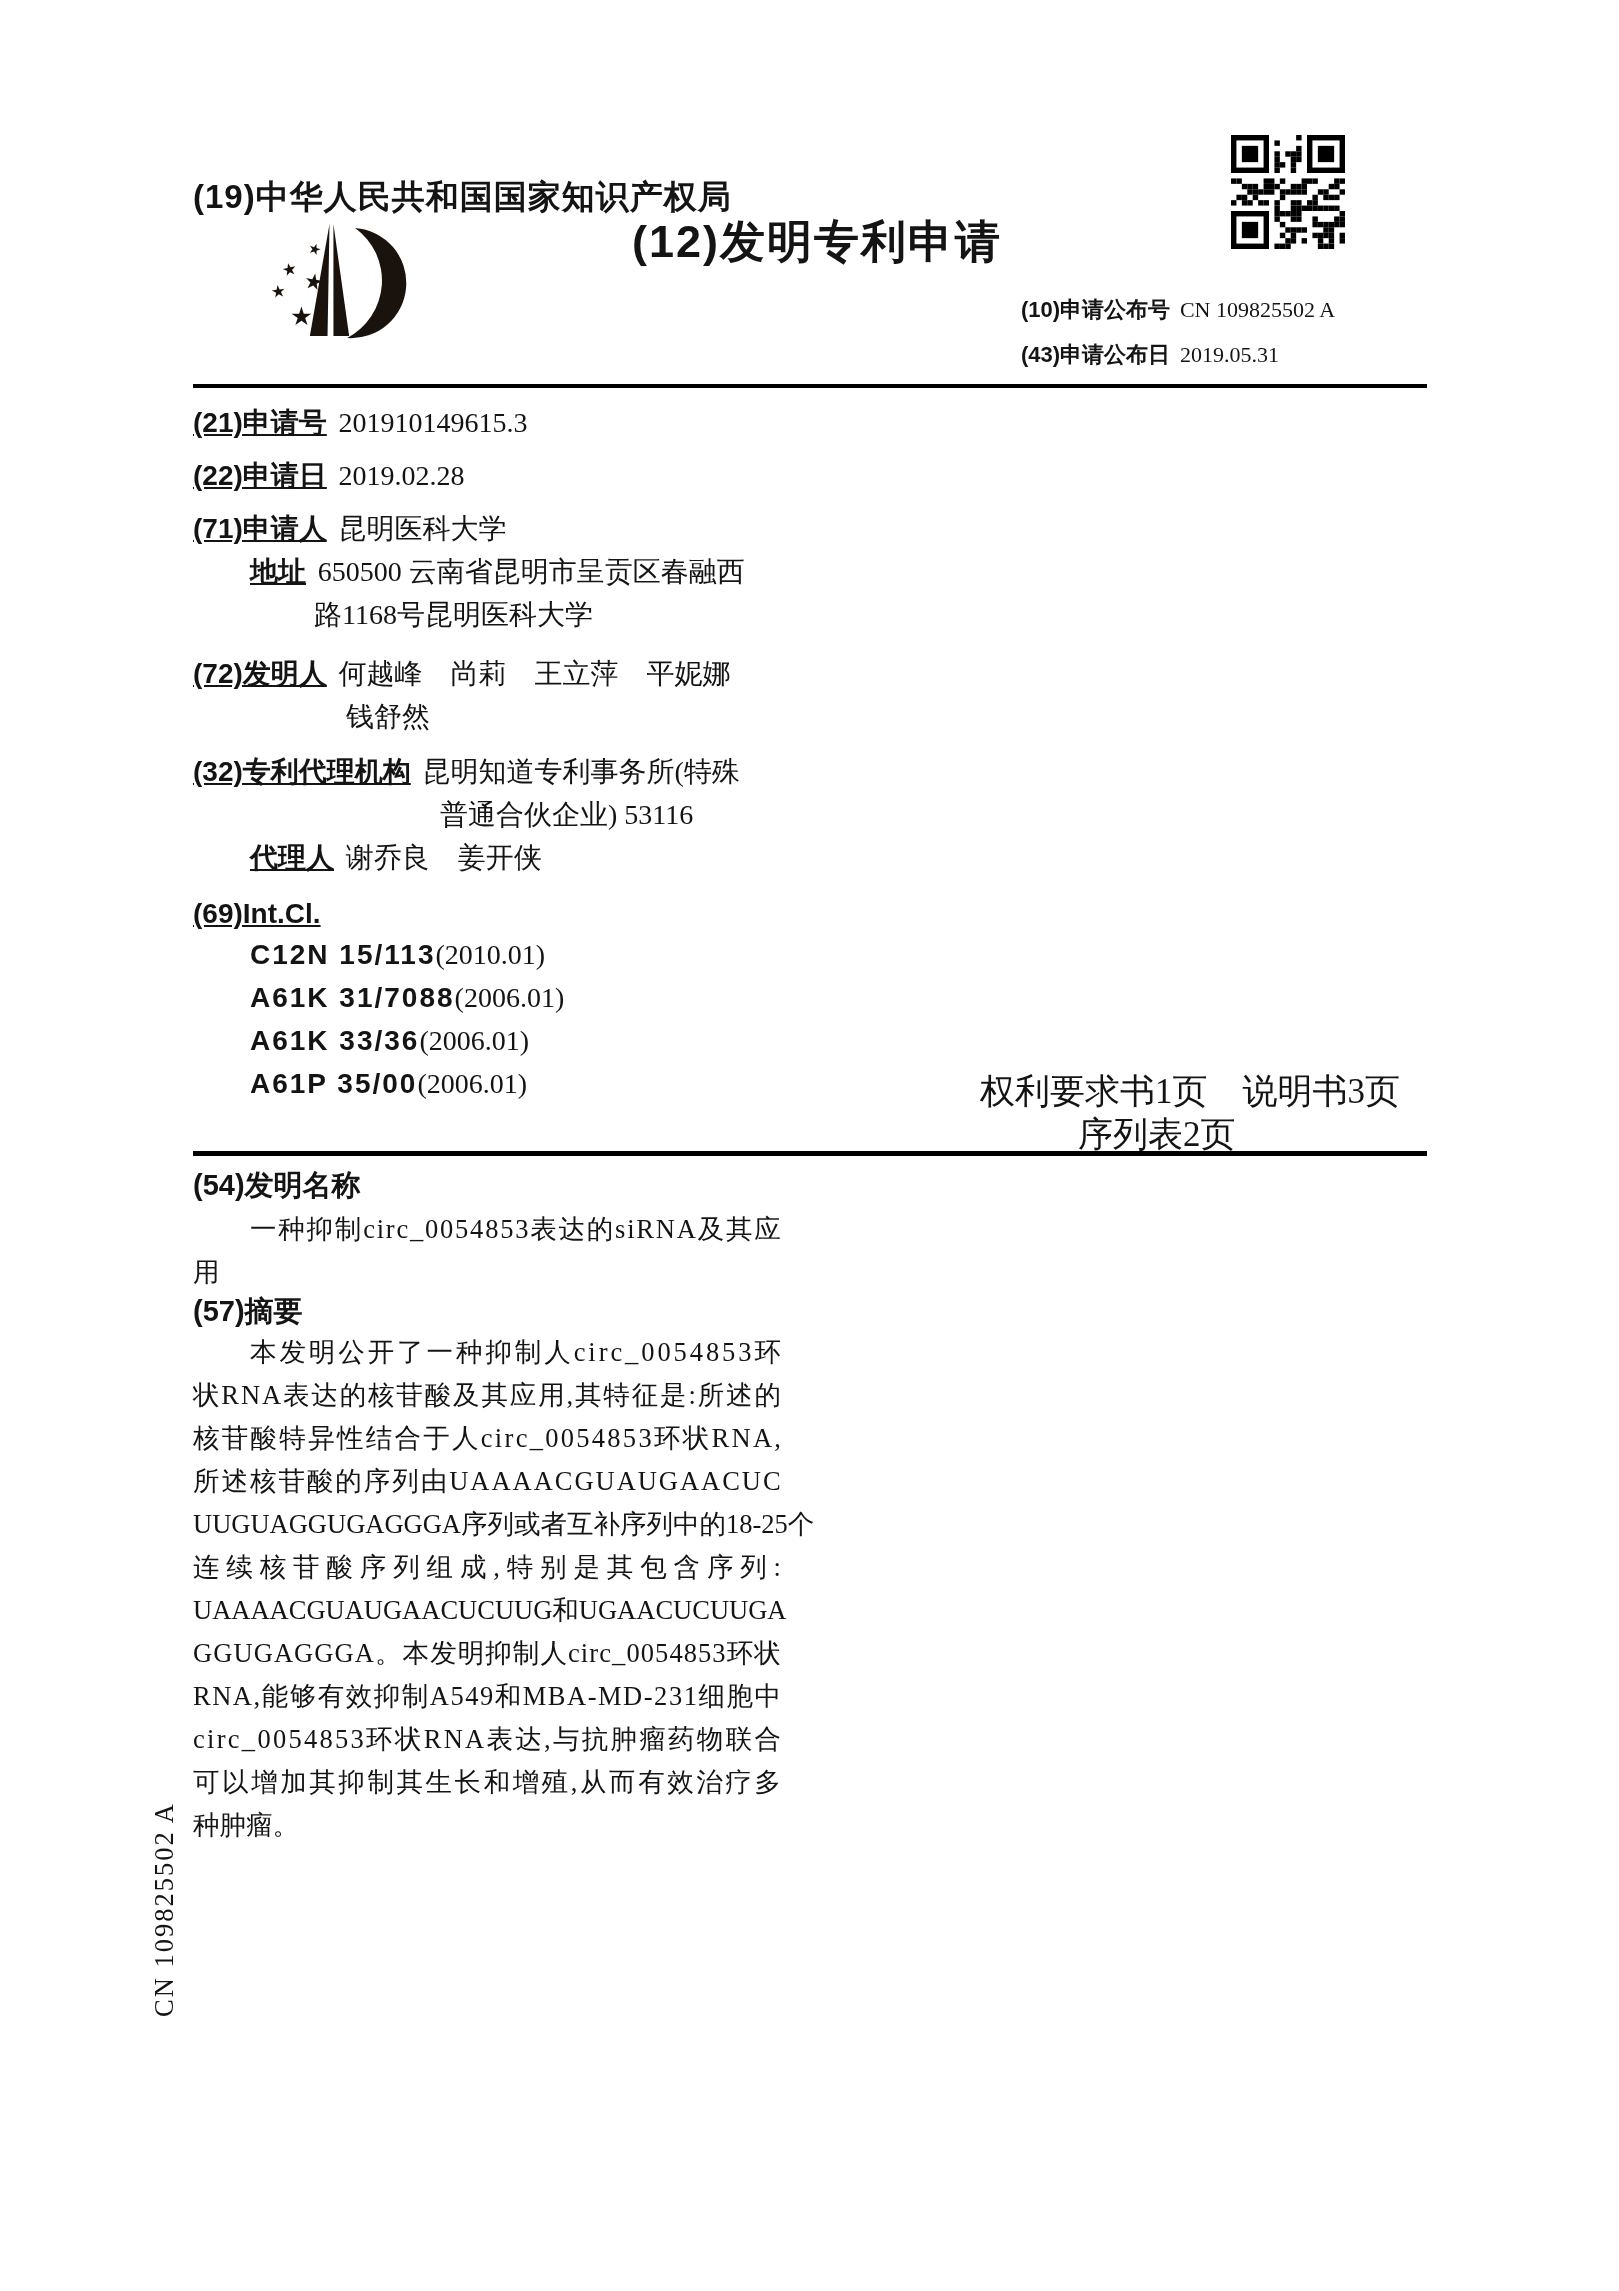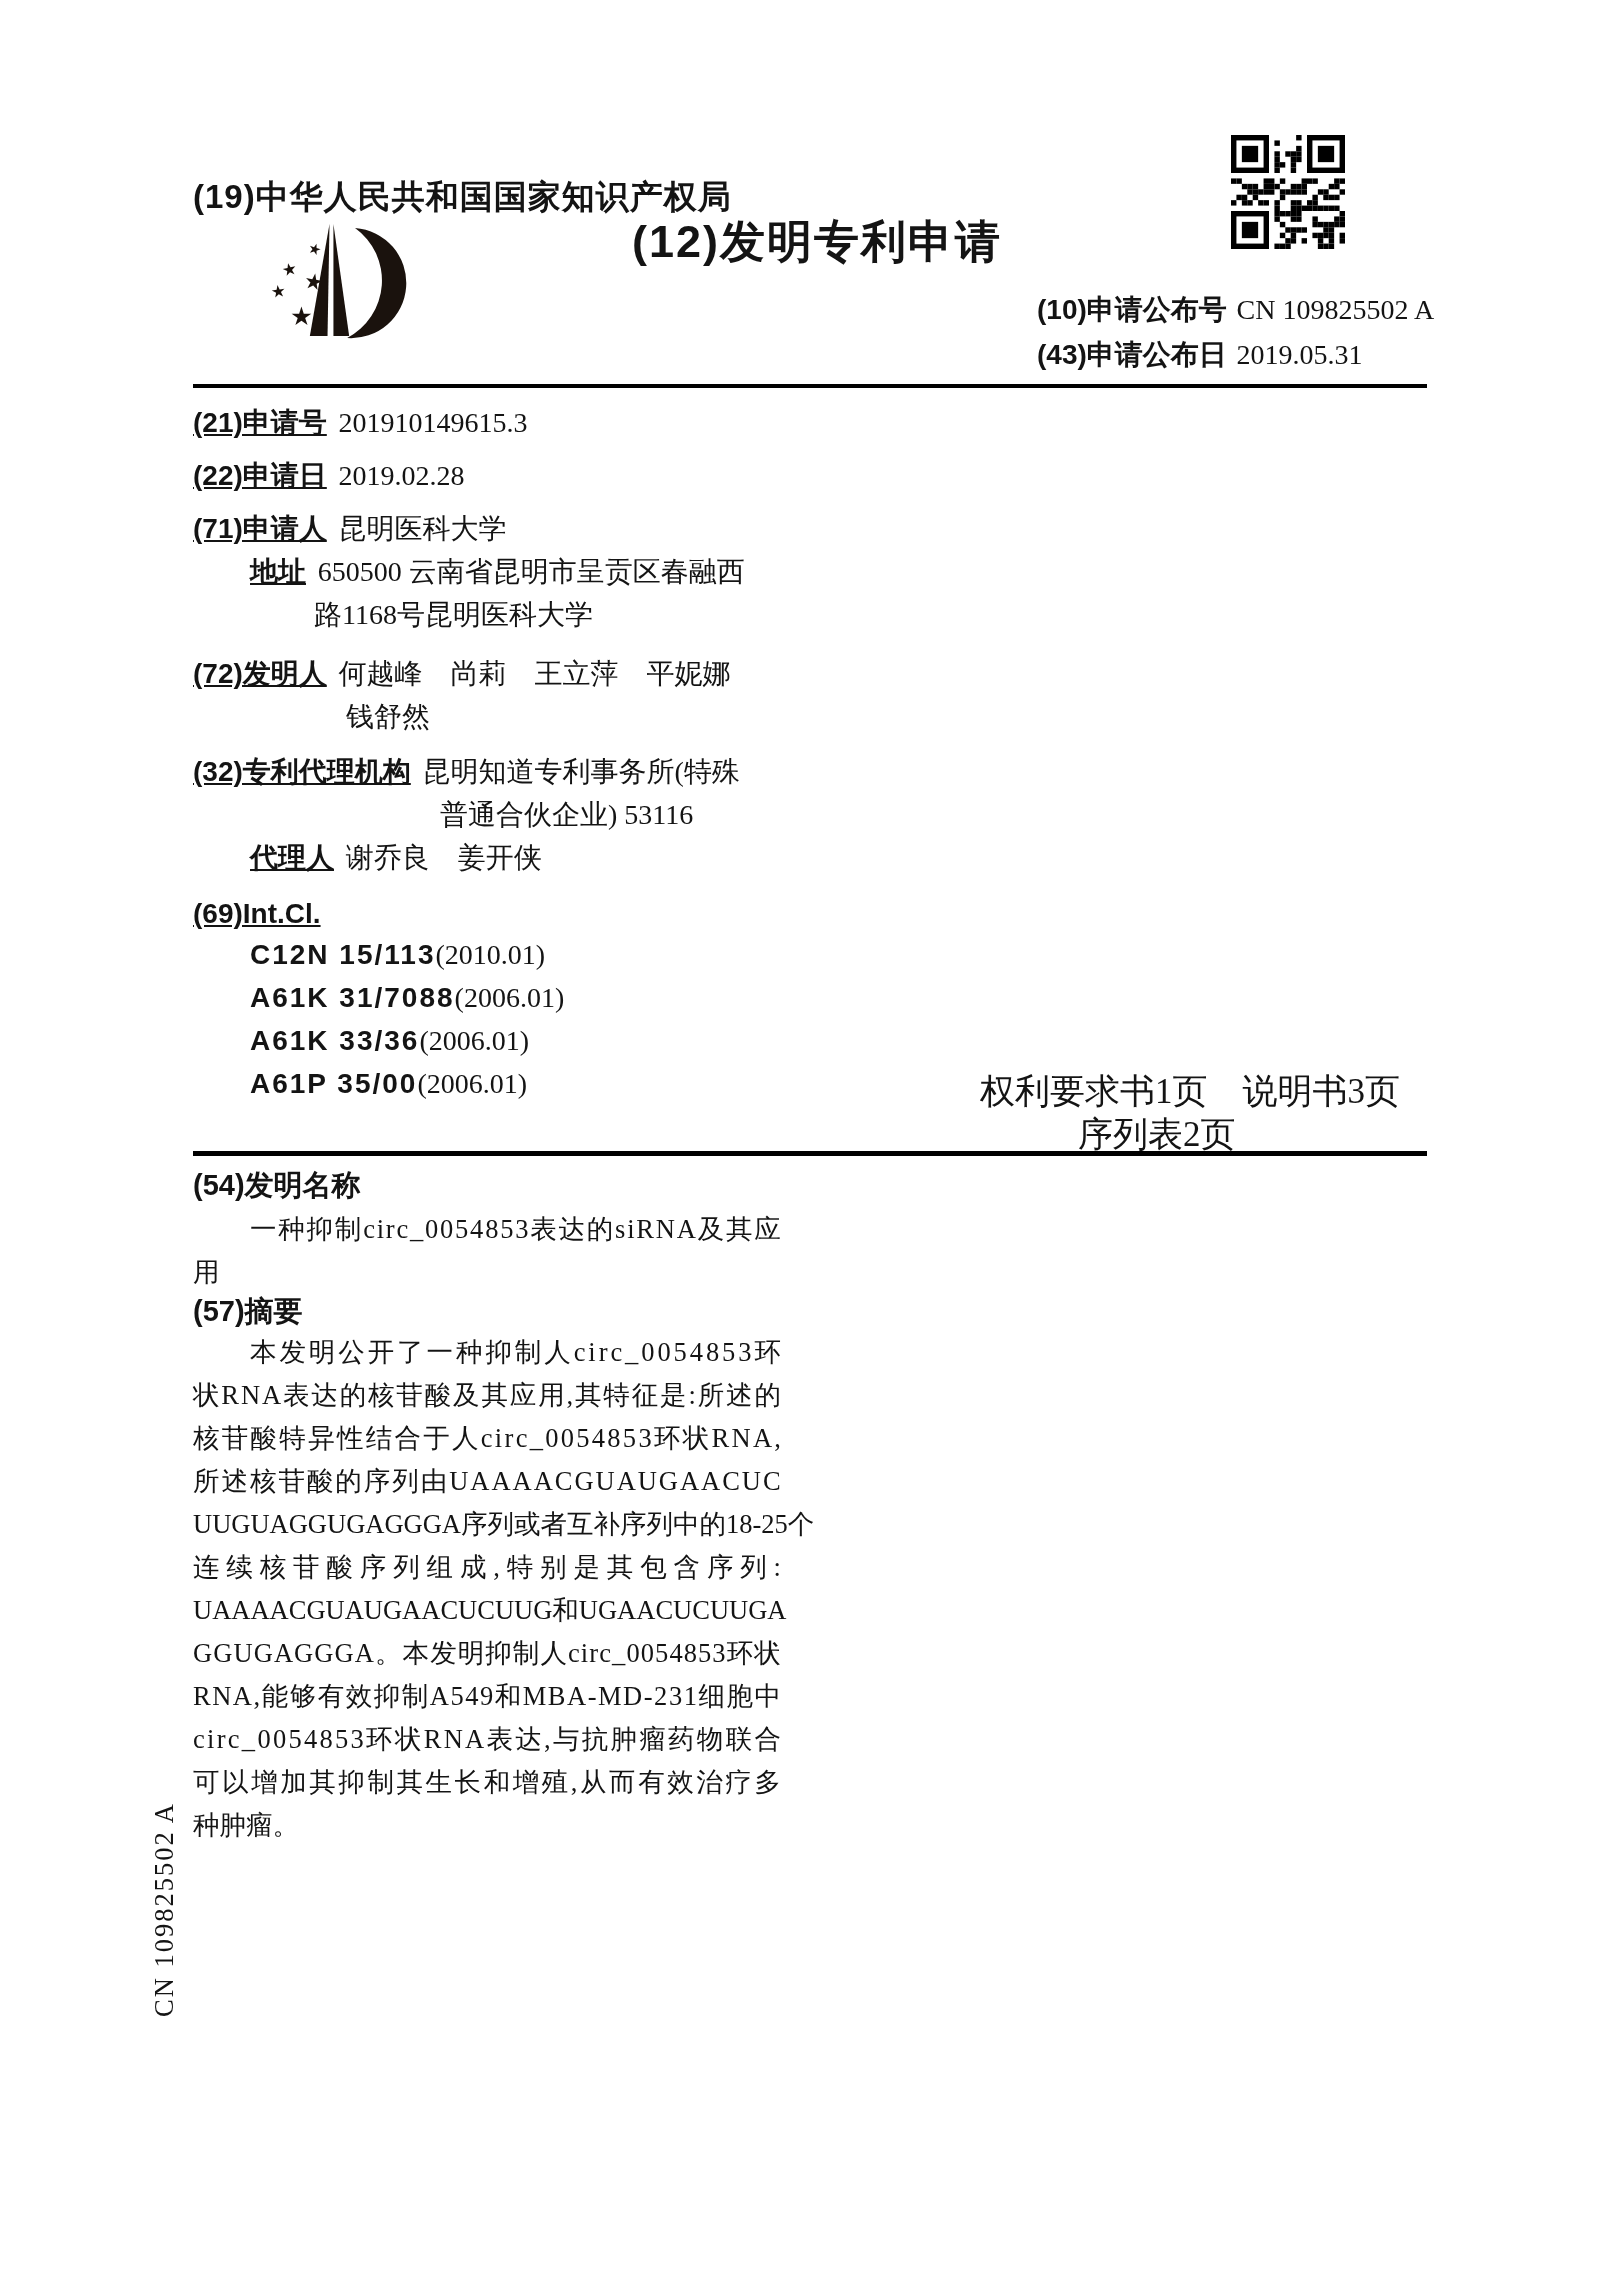--- a/index.html
+++ b/index.html
@@ -6,21 +6,21 @@
   #page{
     position:relative;width:1619px;height:2292px;background:#ffffff;
     font-family:"Liberation Serif", serif;color:#141414;overflow:hidden;
   }
   .abs{position:absolute;}
   .hei{font-family:"Liberation Sans", sans-serif;font-weight:700;}
 
   
   .office-line{left:193px;top:127px;font-size:33px;letter-spacing:1px;margin-top:48px;}
   .doc-type{left:632px;top:212px;font-size:45px;letter-spacing:2px;}
-  .pub-block{left:1021px;top:287px;font-size:28px;line-height:45px;white-space:nowrap;margin-left:16px;}
+  .pub-block{left:1021px;top:287px;font-size:22px;line-height:45px;white-space:nowrap;}
   .pub-block .lbl{font-family:"Liberation Sans", sans-serif;font-weight:700;}
   .pub-block .val{font-family:"Liberation Serif", serif;margin-left:9.8px;}
   .rule{left:193px;width:1234px;height:3.9px;background:#000;}
   .rule1{top:384px;}
   .rule2{top:1151px;height:4.9px;}
 
   
   .row{left:193px;font-size:28px;white-space:nowrap;}
   .row .lbl{font-family:"Liberation Sans", sans-serif;font-weight:700;text-decoration:underline;}
   .row .val{margin-left:11.8px;}

